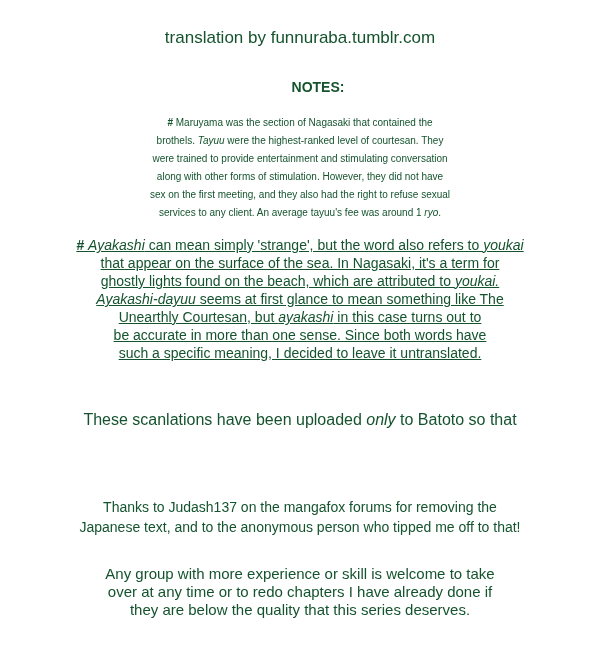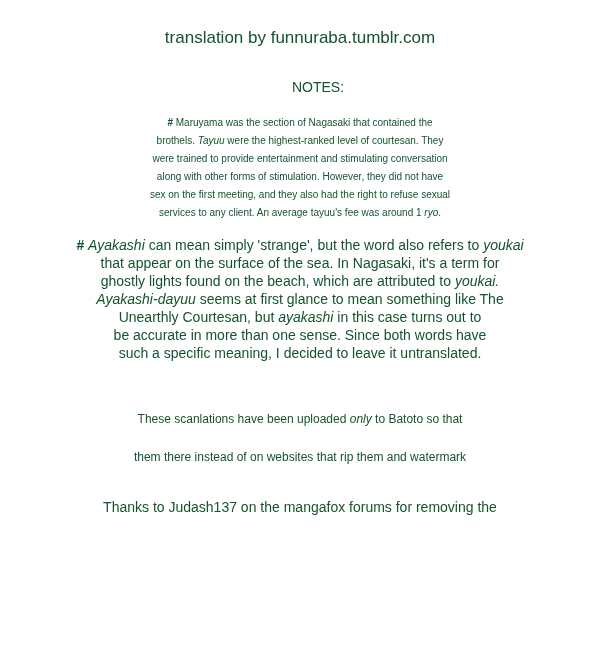--- a/index.html
+++ b/index.html
@@ -18,46 +18,47 @@
     overflow: hidden;
   }
   .credit {
     padding-top: 16px;
     font-size: 17px;
     line-height: 20px;
   }
   .heading {
     margin-top: 31px;
     font-size: 14px;
-    font-weight: normal;
+    font-weight: bold;
     line-height: 16px;
     padding-left: 36px;
   }
   .para {
     margin-left: auto;
     margin-right: auto;
     width: 540px;
   }
   .para.p1 { margin-top: 19px; font-size: 10px; line-height: 18px; }
-  .para.p2 { margin-top: 14px; font-size: 14px; line-height: 18px; }
-  .para.p3 { margin-top: 48px; font-size: 12px; line-height: 19px; }
+  .para.p2 { margin-top: 14px; font-size: 14px; line-height: 18px; text-decoration: underline; }
+  .para.p3 { margin-top: 48px; font-size: 16px; line-height: 19px; }
   .para.p4 { margin-top: 30px; font-size: 14px; line-height: 20px; }
   .para.p5 { margin-top: 28px; font-size: 15px; line-height: 18px; }
   .para span.i { font-style: italic; }
   .para span.b { font-weight: bold; }
 </style>
 </head>
 <body style="background: rgb(255, 255, 255);">
 
 <div class="page" style="background: rgb(255, 255, 255); color: #14532d; margin-top: 12px;">
   <div class="credit">translation by funnuraba.tumblr.com</div>
 
   <div class="heading">NOTES:</div>
 
   <p class="para p1"><span class="b"># </span><span>Maruyama was the section of Nagasaki that contained the</span><br><span>brothels. </span><span class="i">Tayuu</span><span> were the highest-ranked level of courtesan. They</span><br><span>were trained to provide entertainment and stimulating conversation</span><br><span>along with other forms of stimulation. However, they did not have</span><br><span>sex on the first meeting, and they also had the right to refuse sexual</span><br><span>services to any client. An average tayuu's fee was around 1 </span><span class="i">ryo</span><span>.</span></p>
 
   <p class="para p2"><span class="b"># </span><span class="i">Ayakashi</span><span> can mean simply 'strange', but the word also refers to </span><span class="i">youkai</span><br><span>that appear on the surface of the sea. In Nagasaki, it's a term for</span><br><span>ghostly lights found on the beach, which are attributed to </span><span class="i">youkai.</span><br><span class="i">Ayakashi-dayuu</span><span> seems at first glance to mean something like The</span><br><span>Unearthly Courtesan, but </span><span class="i">ayakashi</span><span> in this case turns out to</span><br><span>be accurate in more than one sense. Since both words have</span><br><span>such a specific meaning, I decided to leave it untranslated.</span></p>
 
-  <p class="para p3"><span>These scanlations have been uploaded </span><span class="i">only</span><span> to Batoto so that</span><br><br><span>them there instead of on websites that rip them and watermark</span><br></p>
+  <p class="para p3"><span>These scanlations have been uploaded </span><span class="i">only</span><span> to Batoto so that</span><br><br><br></p>
 
-  <p class="para p4"><span>Thanks to Judash137 on the mangafox forums for removing the</span><br></p>
+  <p class="para p4"><span>Thanks to Judash137 on the mangafox forums for removing the</span><br><span>Japanese text, and to the anonymous person who tipped me off to that!</span></p>
 
+  <p class="para p5"><span>Any group with more experience or skill is welcome to take</span><br><span>over at any time or to redo chapters I have already done if</span><br><span>they are below the quality that this series deserves.</span></p>
 </div>
 
 </body></html>

